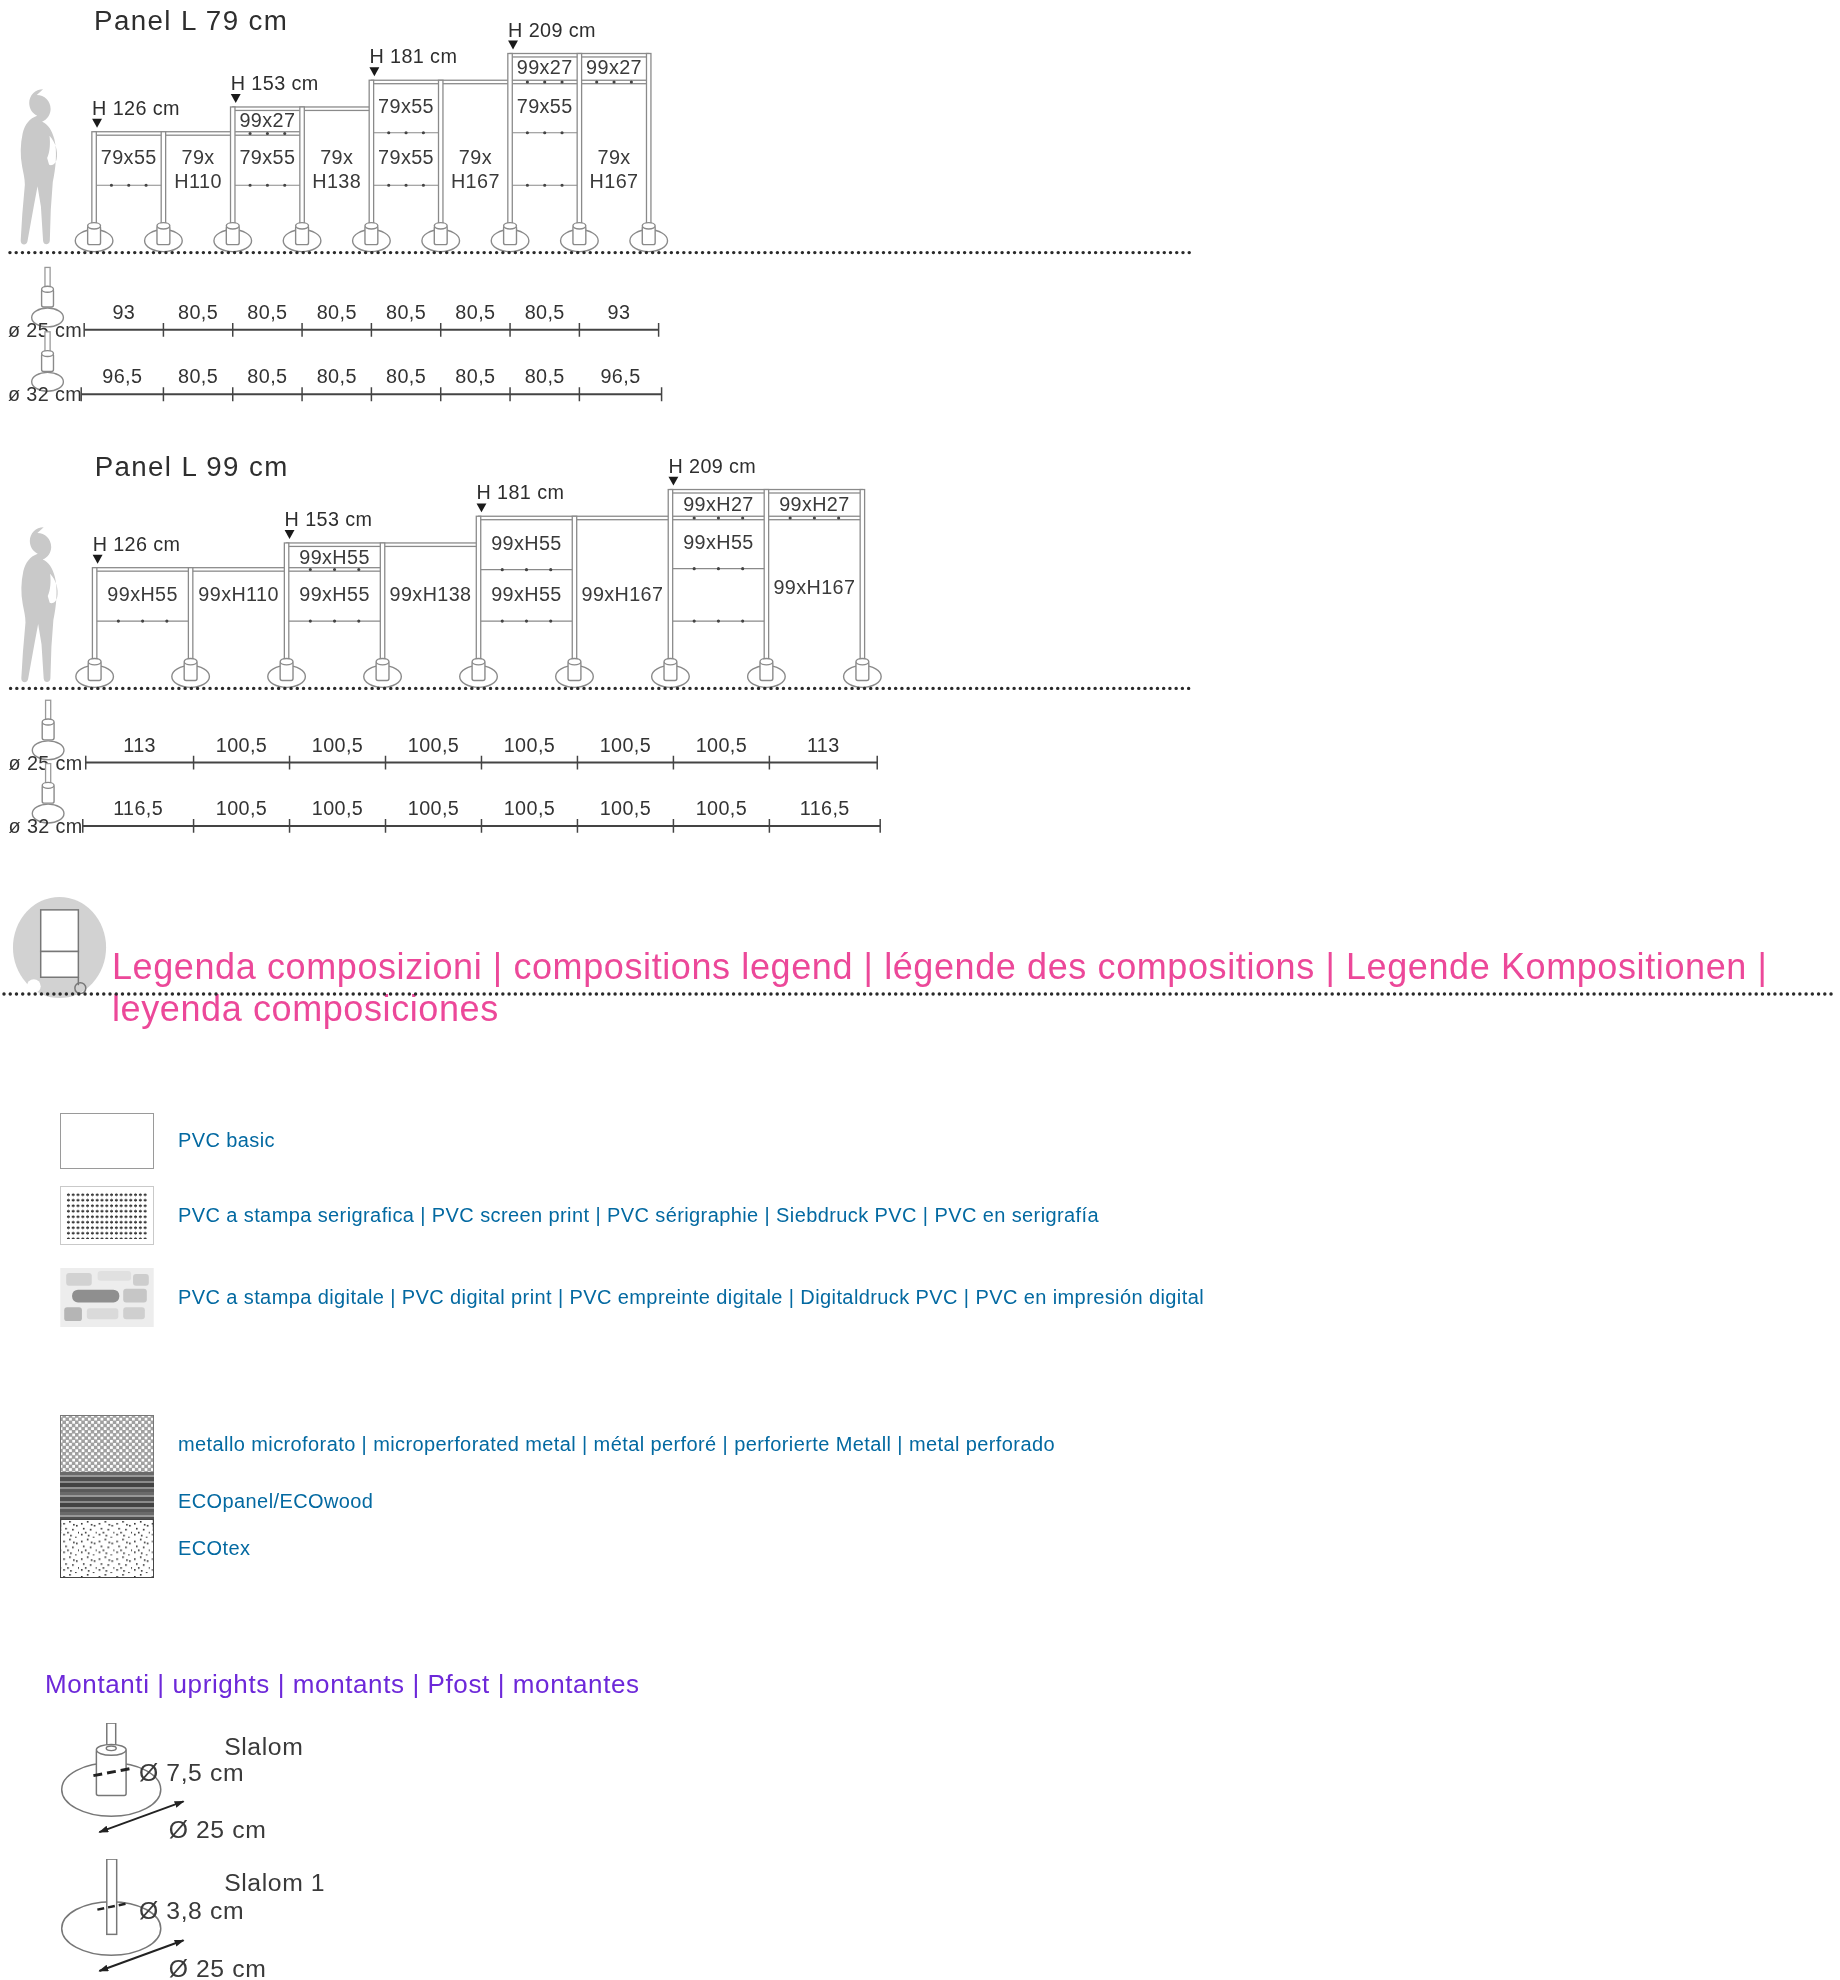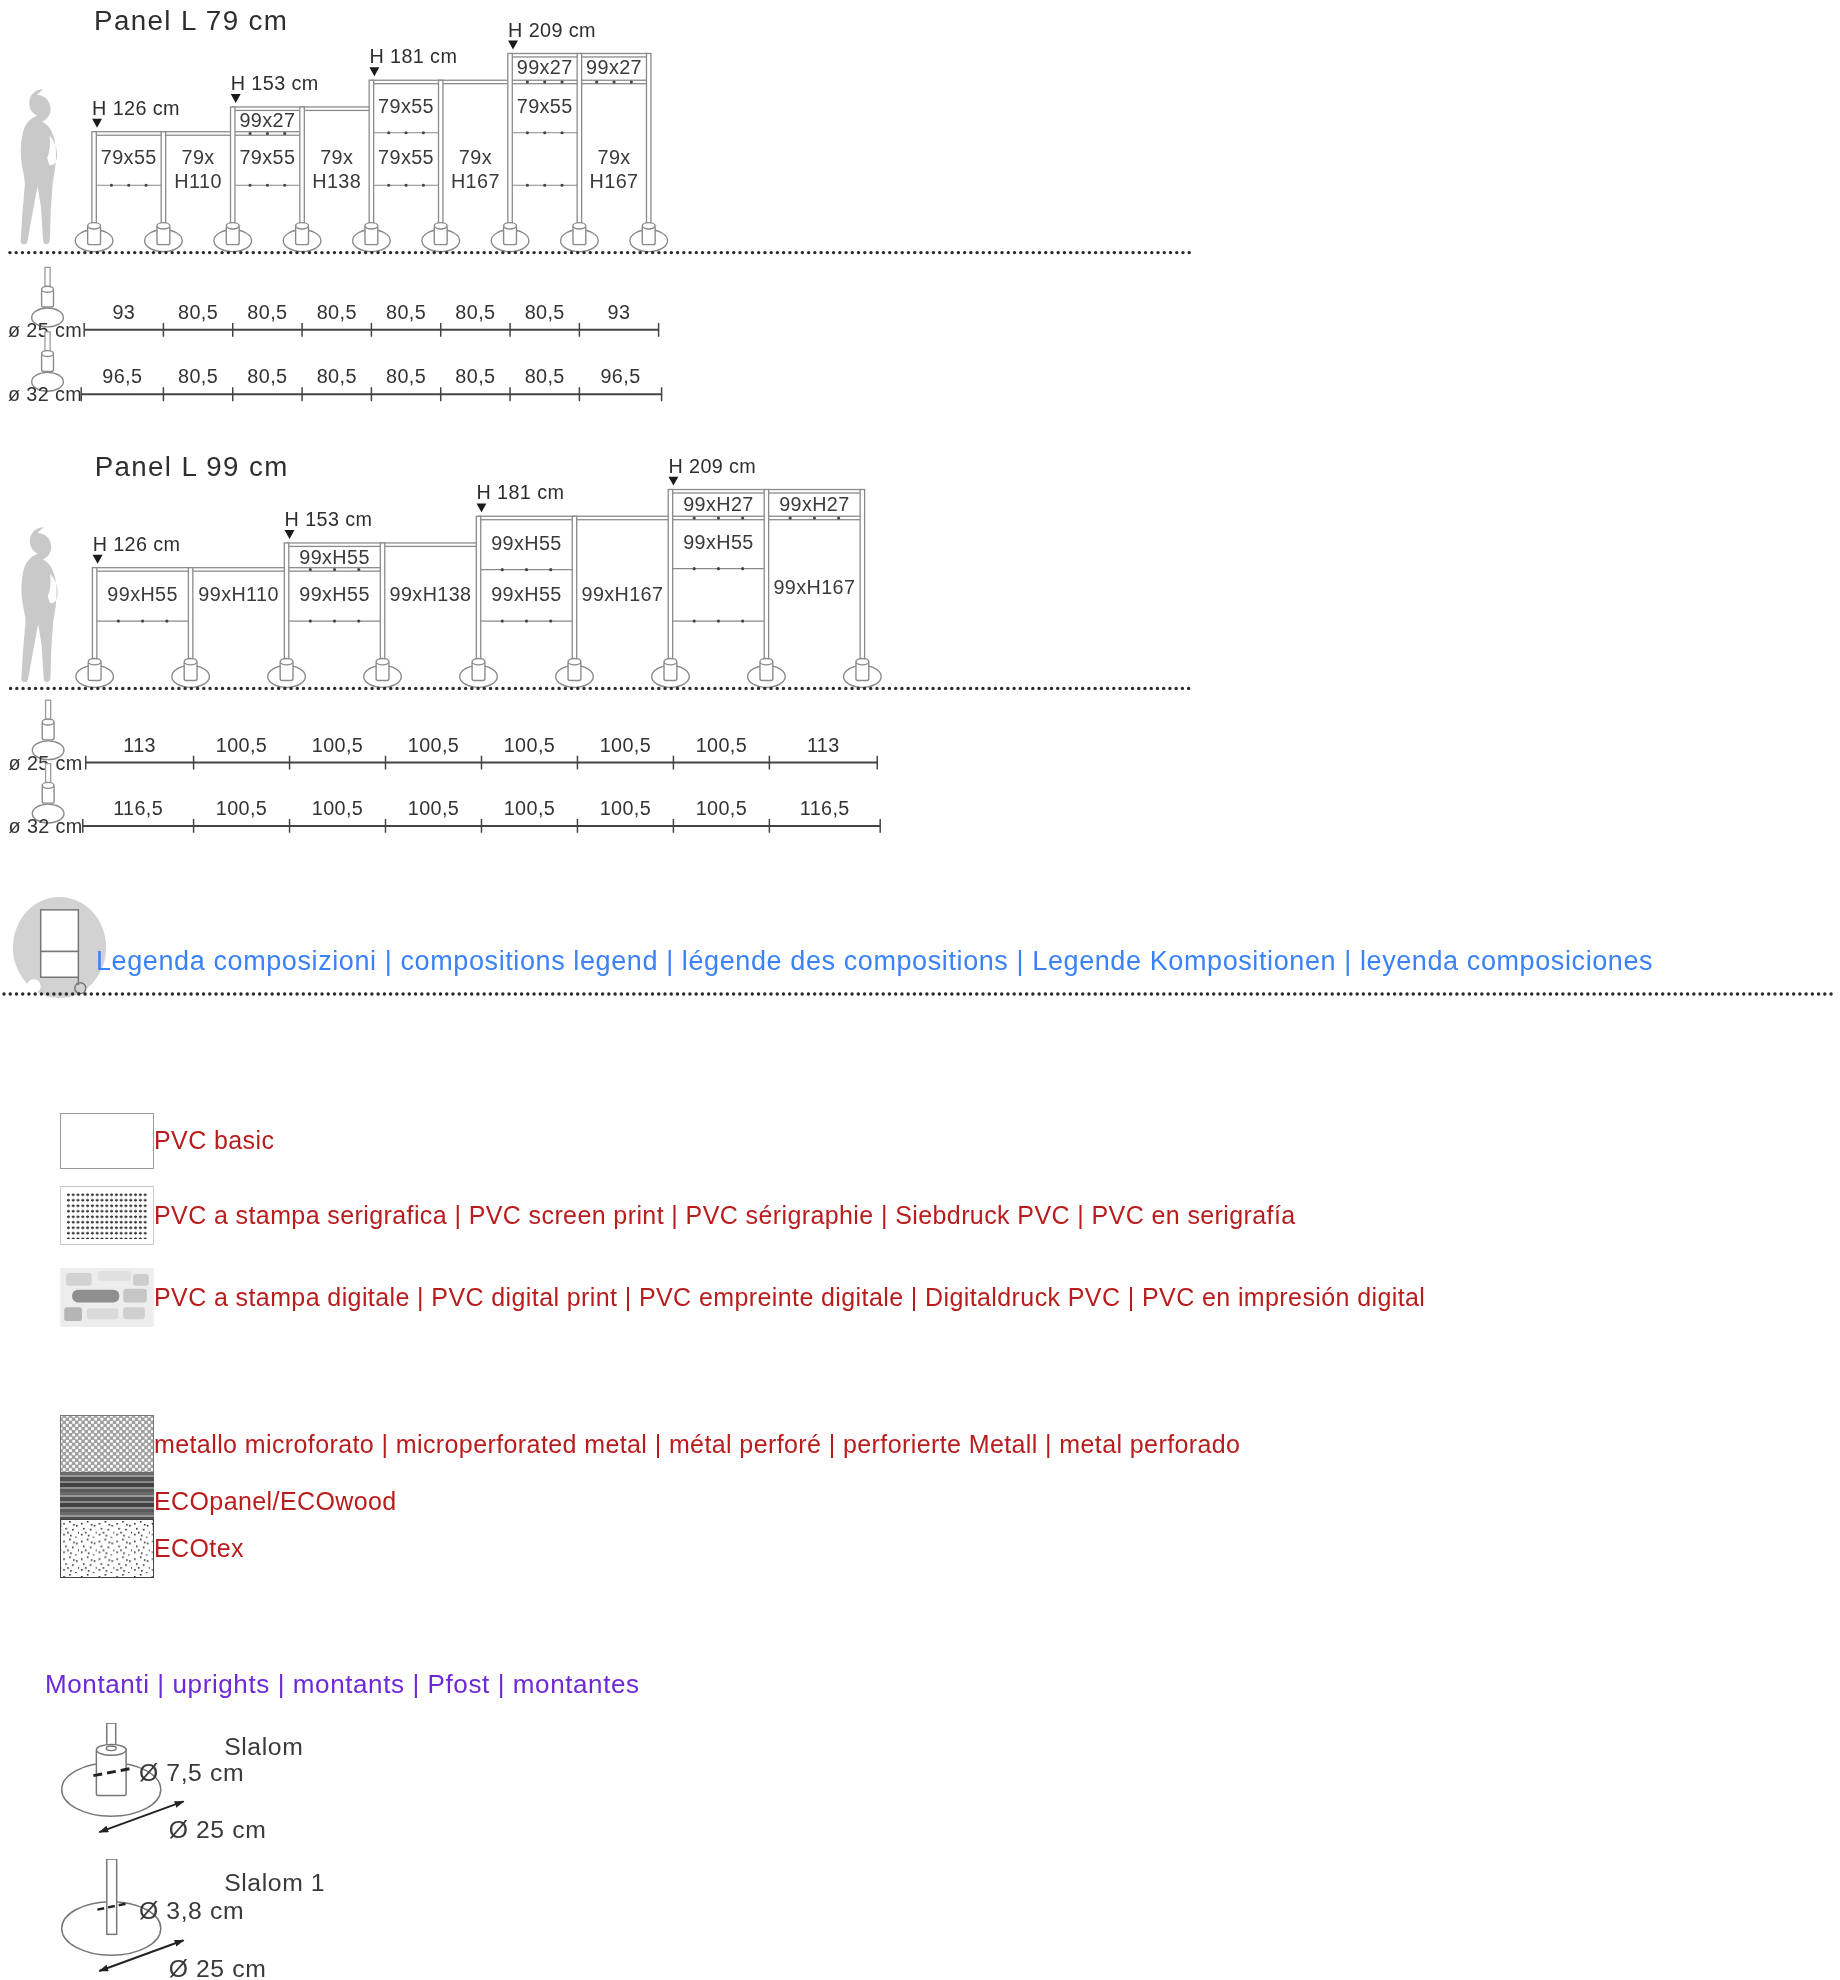--- a/index.html
+++ b/index.html
@@ -15,31 +15,31 @@
   .rail{fill:#fff;stroke:#8a8a8a;stroke-width:1.3}
   .post{fill:#fff;stroke:#8a8a8a;stroke-width:1.3}
   .thin{stroke:#8a8a8a;stroke-width:1.2}
   .dots{stroke:#444;stroke-width:3.2;stroke-linecap:round}
   .mk{fill:#1a1a1a}
   .dim{stroke:#444;stroke-width:2}
   .tick{stroke:#444;stroke-width:1.5}
   .gnd{stroke:#2a2a2a;stroke-width:3.4;stroke-linecap:round;stroke-dasharray:.1 6.2}
   .sil{fill:#c9c9c9}
   .lineart{fill:#fff;stroke:#777;stroke-width:1.5}
-  #legend-title{position:absolute;left:96px;top:946px;font-size:27px;letter-spacing:0.6px;color:#3b82f6}
+  #legend-title{position:absolute;left:112px;top:946px;font-size:36px;letter-spacing:0.6px;color:#ec4899}
   .lrow{position:absolute;left:60px;display:flex;align-items:center;height:61px}
   .sw{width:94px;height:59px;box-sizing:border-box;position:relative;flex:0 0 auto}
   .sw1{background:#fff;border:1.5px solid #9a9a9a}
   .sw2{background:#fff;border:1px solid #c9c9c9}
   .sw2 .in{position:absolute;inset:5px;background-image:radial-gradient(#3d3d3d 1.1px,transparent 1.3px);background-size:4.8px 5.5px}
   .sw4{background:#a0a0a0;border:1px solid #777;
        background-image:radial-gradient(#fff 1.5px,transparent 1.7px),radial-gradient(#fff 1.5px,transparent 1.7px);
        background-size:6.3px 6.3px,6.3px 6.3px;background-position:0 0,3.2px 3.2px}
   .sw5{background:repeating-linear-gradient(180deg,#6a6a6a 0 3px,#989898 3px 5px,#4f4f4f 5px 9px,#8a8a8a 9px 11px,#424242 11px 15px,#909090 15px 17px,#5a5a5a 17px 20px)}
-  .lbl{font-size:25px;letter-spacing:0.4px;color:#b91c1c;white-space:nowrap}
+  .lbl{margin-left:24px;font-size:20px;letter-spacing:0.4px;color:#0369a1;white-space:nowrap}
   #uprights-title{position:absolute;left:45px;top:1669px;font-size:26px;letter-spacing:0.6px;color:#6d28d9}
 </style>
 </head>
 <body>
 
 <div id="root">
 
   <svg class="abs" style="left:0;top:0" width="1238" height="416" viewBox="0 0 1250 420">
     <defs>
       <g id="b79">

